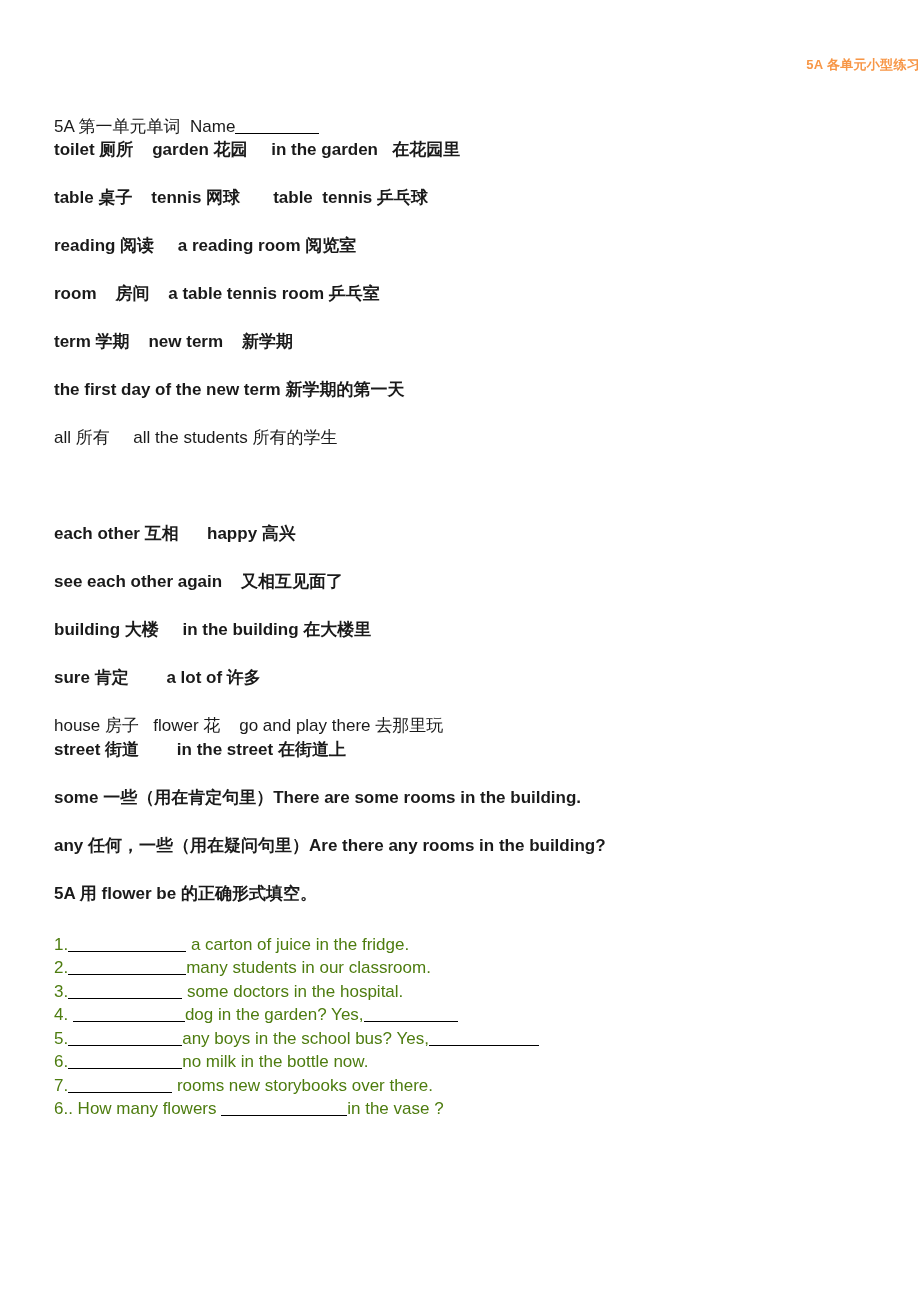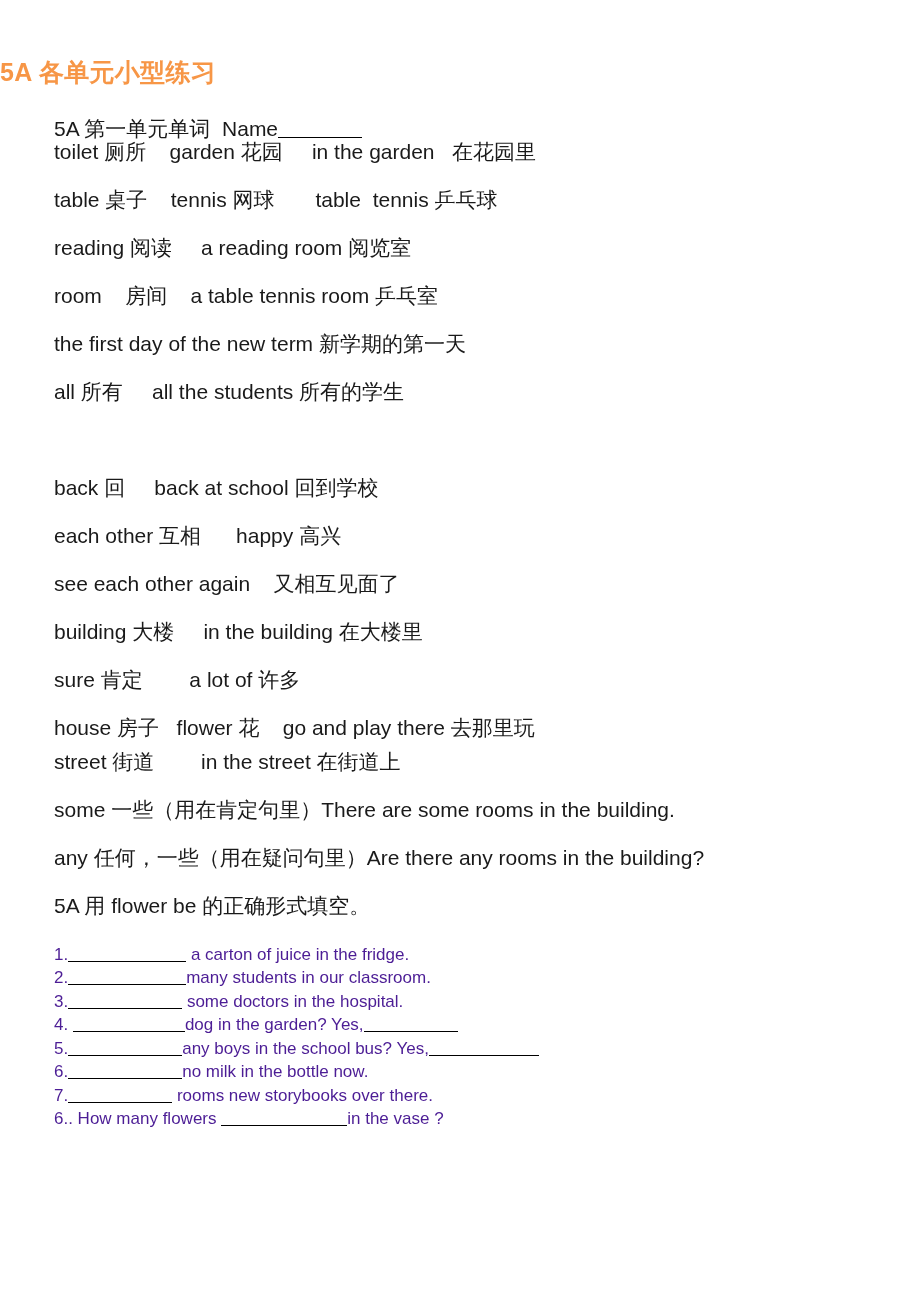--- a/index.html
+++ b/index.html
@@ -22,45 +22,45 @@
     position: relative;
     box-sizing: border-box;
   }
 
   
   .doc-title {
     position: absolute;
     top: 56px;
     left: 0;
     width: 920px;
-    text-align: left;
-    font-size: 25px;
+    text-align: right;
+    font-size: 13px;
     font-weight: bold;
     color: #F79646;
     letter-spacing: 0.3px;
   }
 
   
   .body-block {
     position: absolute;
     top: 118px;
     left: 54px;
     width: 820px;
   }
 
   .line {
-    font-size: 21px;
+    font-size: 17px;
     color: #1a1a1a;
     white-space: pre;
     line-height: 1.0;
     min-height: 22px;
   }
   
-  .line.sp-tight   { margin-bottom: 12px; }   
-  .line.sp-normal  { margin-bottom: 26px; }  
+  .line.sp-tight   { margin-bottom: 2px; }   
+  .line.sp-normal  { margin-bottom: 26px; font-weight: bold; }  
   .line.sp-wide    { margin-bottom: 74px; }
   .line.sp-list    { margin-bottom: 1px; }
   .u-name {
     display: inline-block;
     border-bottom: 1.6px solid #000;
     width: 84px;
     height: 14px;
     vertical-align: -2px;
   }
   .u-blank {
@@ -69,44 +69,44 @@
     height: 14px;
     vertical-align: -2px;
   }
 
   
   .ex-list {
     margin-top: 0;
   }
   .ex-line {
     font-size: 17px;
-    color: #4c1d95;
+    color: #4d7c0f;
     white-space: pre;
     line-height: 1.38;
   }
 </style>
 </head>
 <body>
 
 <div class="page">
 
   <div class="doc-title">5A 各单元小型练习</div>
 
   <div class="body-block">
 
     <div class="line sp-list"><span>5A 第一单元单词  Name</span><span class="u-name"></span></div>
 
     <div id="vocab-container">
         <div class="line sp-normal">toilet 厕所    garden 花园     in the garden   在花园里</div>
         <div class="line sp-normal">table 桌子    tennis 网球       table  tennis 乒乓球</div>
         <div class="line sp-normal">reading 阅读     a reading room 阅览室</div>
         <div class="line sp-normal">room    房间    a table tennis room 乒乓室</div>
+        <div class="line sp-normal">term 学期    new term    新学期</div>
         <div class="line sp-normal">the first day of the new term 新学期的第一天</div>
         <div class="line sp-wide">all 所有     all the students 所有的学生</div>
-        <div class="line sp-normal">back 回     back at school 回到学校</div>
         <div class="line sp-normal">each other 互相      happy 高兴</div>
         <div class="line sp-normal">see each other again    又相互见面了</div>
         <div class="line sp-normal">building 大楼     in the building 在大楼里</div>
         <div class="line sp-normal">sure 肯定        a lot of 许多</div>
         <div class="line sp-tight">house 房子   flower 花    go and play there 去那里玩</div>
         <div class="line sp-normal">street 街道        in the street 在街道上</div>
         <div class="line sp-normal">some 一些（用在肯定句里）There are some rooms in the building.</div>
         <div class="line sp-normal">any 任何，一些（用在疑问句里）Are there any rooms in the building?</div>
       </div>
 

